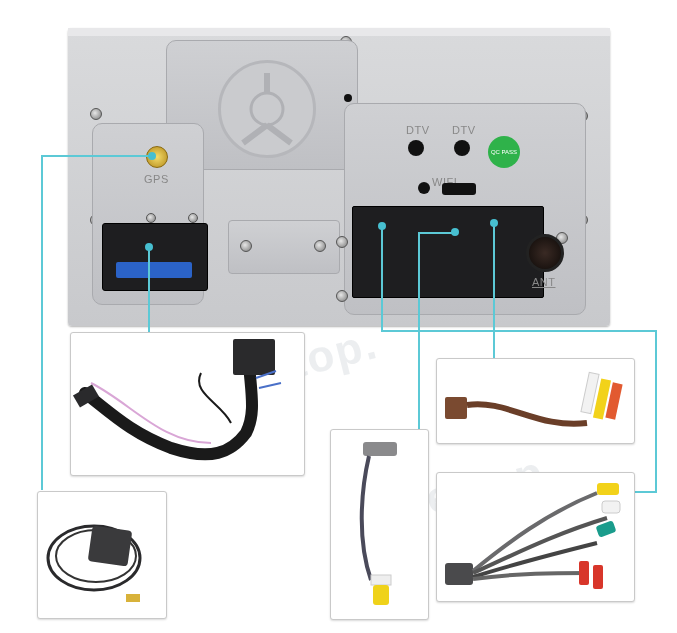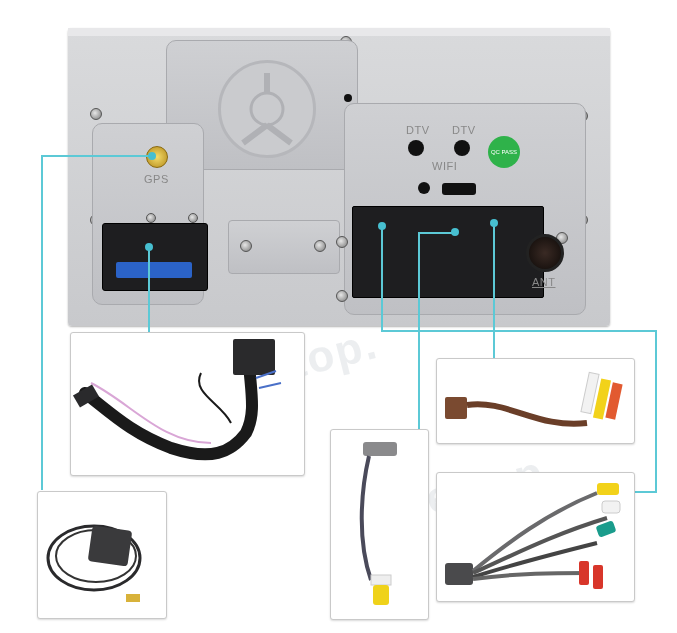--- a/index.html
+++ b/index.html
@@ -54,21 +54,21 @@
   <div class="abs plate" style="left:160px;top:192px;width:110px;height:52px;border-radius:4px;"></div>
   <div class="abs screw" style="left:172px;top:212px;"></div>
   <div class="abs screw" style="left:246px;top:212px;"></div>
 
   <div class="abs plate" style="left:276px;top:75px;width:240px;height:210px;"></div>
   <div class="abs lbl" style="left:338px;top:96px;">DTV</div>
   <div class="abs lbl" style="left:384px;top:96px;">DTV</div>
   <div class="abs hole" style="left:340px;top:112px;width:16px;height:16px;"></div>
   <div class="abs hole" style="left:386px;top:112px;width:16px;height:16px;"></div>
   <div class="abs" style="left:420px;top:108px;width:32px;height:32px;border-radius:50%;background:#2fb24a;color:#fff;font-size:6px;text-align:center;line-height:32px;">QC PASS</div>
-  <div class="abs lbl" style="left:336px;top:132px;margin-left:28px;">WIFI</div>
+  <div class="abs lbl" style="left:336px;top:148px;margin-left:28px;">WIFI</div>
   <div class="abs hole" style="left:350px;top:154px;width:12px;height:12px;"></div>
   <div class="abs" style="left:374px;top:155px;width:34px;height:12px;background:#111;border-radius:3px;"></div>
 
   <div class="abs conn" style="left:284px;top:178px;width:190px;height:90px;border-radius:2px;"></div>
   <div class="abs screw" style="left:268px;top:208px;"></div>
   <div class="abs screw" style="left:488px;top:204px;"></div>
   <div class="abs screw" style="left:268px;top:262px;"></div>
 
   <div class="abs" style="left:458px;top:206px;width:32px;height:32px;border-radius:50%;background:radial-gradient(circle,#3a2a24,#0e0a08);border:3px solid #222;"></div>
   <div class="abs lbl" style="left:464px;top:248px;text-decoration:underline;">ANT</div>

